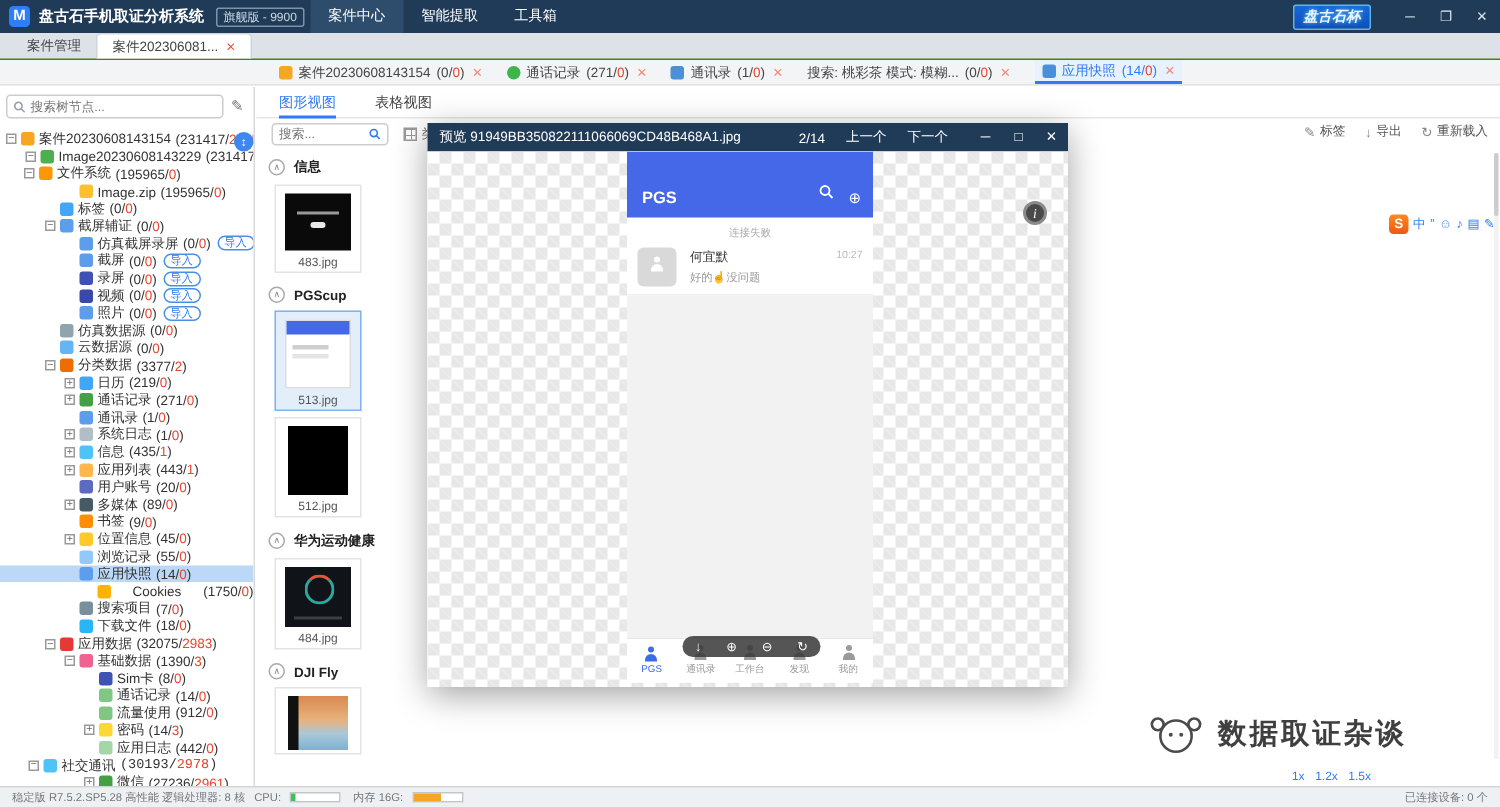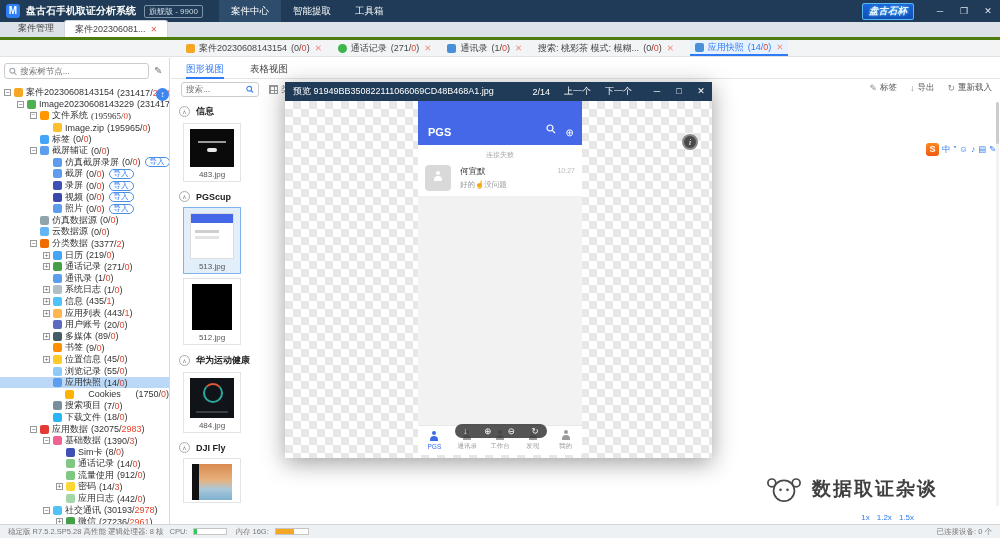--- a/index.html
+++ b/index.html
@@ -4,31 +4,31 @@
 <style>
   * { margin:0; padding:0; box-sizing:border-box; }
   body { font-family:"Liberation Sans", sans-serif; background:#fff; }
   #stage { position:relative; width:1000px; height:538px; overflow:hidden; background:#fff; font-family:"Liberation Sans", sans-serif; }
 
   
   .titlebar { position:absolute; top:0; left:0; right:0; height:22px; background:#1f3b57; display:flex; align-items:center; color:#fff; }
   .applogo { width:14px; height:14px; margin-left:6px; background:#2d7ff7; border-radius:3px; color:#fff; font-size:10px; font-weight:bold; text-align:center; line-height:14px; flex:none; }
   .apptitle { margin-left:6px; font-size:10px; font-weight:bold; white-space:nowrap; }
   .badge { margin-left:8px; font-size:8px; border:1px solid #7d93a8; border-radius:2px; padding:0 4px; line-height:11px; color:#cfdae5; white-space:nowrap; }
-  .menus { display:flex; margin-left:16px; height:22px;text-align:center; }
+  .menus { display:flex; margin-left:4px; height:22px;text-align:center; }
   .menu-item { font-size:9.5px; padding:0 12px; line-height:22px; cursor:default; white-space:nowrap; }
   .menu-item.active { background:#2e4d6d; }
   .tb-right { margin-left:auto; display:flex; align-items:center; }
   .brand { background:linear-gradient(180deg,#1a66d8,#0f4fb8); border:1px solid #58b6f5; color:#eaf6ff; font-style:italic; font-weight:bold; font-size:9.5px; padding:1px 6px; border-radius:2px; text-shadow:0 0 3px #6fd0ff; white-space:nowrap; }
   .tb-link { font-size:9px; margin-left:12px; color:#dfe7ee; display:flex; align-items:center; gap:3px; white-space:nowrap; }
   .winbtns { display:flex; margin-left:14px; }
   .winbtn { width:24px; height:22px; text-align:center; line-height:22px; font-size:9px; color:#dfe7ee; }
 
   
-  .wtabs { position:absolute; top:22px; left:0; right:0; height:18px; background:#dde2e8; display:flex; align-items:flex-end; padding-left:8px; border-bottom:3px solid #4d7c0f; }
+  .wtabs { position:absolute; top:22px; left:0; right:0; height:18px; background:#dde2e8; display:flex; align-items:flex-end; padding-left:8px; border-bottom:1px solid #4d7c0f; }
   .wtab { font-size:9px; color:#444; padding:2px 10px; line-height:13px; display:flex; align-items:center; gap:5px; }
   .wtab.active { background:#fff; border:1px solid #cfd5dc; border-bottom:none; border-radius:3px 3px 0 0; height:17px; }
   .wtab .x { color:#e25b4b; font-size:8px; }
 
   
   .ctabs { position:absolute; top:40px; left:0; right:0; height:17px; background:#f3f4f6; border-bottom:1px solid #e2e2e2; display:flex; align-items:stretch; padding-left:186px; gap:16px; }
   .ctab { display:flex; align-items:center; gap:4px; font-size:9px; color:#444; white-space:nowrap; }
   .ctab .tico { width:9px; height:9px; border-radius:2px; flex:none; }
   .ctab .cnt-b { color:#e8442e; }
   .ctab .x { color:#f08a75; font-size:8.5px; margin-left:1px; }
@@ -230,21 +230,21 @@
           <span class="nico" style="background: rgb(245, 166, 35);"></span>
           <span>案件20230608143154</span>
           <span class="tcnt">(<span class="a">231417</span>/<span class="b">2985</span>)</span>
         </div>
         <div class="trow" style="padding-left: 17px;">
           <span class="tg">−</span>
           <span class="nico" style="background: rgb(76, 175, 80);"></span>
           <span>Image20230608143229</span>
           <span class="tcnt">(<span class="a">231417</span>/)</span>
         </div>
-        <div class="trow" style="padding-left: 30px; font-family: Liberation Serif, serif;">
+        <div class="trow" style="padding-left: 16px;">
           <span class="tg">−</span>
           <span class="nico" style="background: rgb(255, 152, 0);"></span>
           <span>文件系统</span>
           <span class="tcnt">(<span class="a">195965</span>/<span class="b">0</span>)</span>
         </div>
         <div class="trow" style="padding-left: 43px;">
           <span class="tg none"></span>
           <span class="nico" style="background: rgb(251, 192, 45);"></span>
           <span>Image.zip</span>
           <span class="tcnt">(<span class="a">195965</span>/<span class="b">0</span>)</span>
@@ -439,21 +439,21 @@
           <span class="nico" style="background: rgb(253, 216, 53);"></span>
           <span>密码</span>
           <span class="tcnt">(<span class="a">14</span>/<span class="b">3</span>)</span>
         </div>
         <div class="trow" style="padding-left: 56px;">
           <span class="tg none"></span>
           <span class="nico" style="background: rgb(165, 214, 167);"></span>
           <span>应用日志</span>
           <span class="tcnt">(<span class="a">442</span>/<span class="b">0</span>)</span>
         </div>
-        <div class="trow" style="padding-left: 43px;">
+        <div class="trow" style="padding-left: 19px; font-family: Liberation Mono, monospace;">
           <span class="tg">−</span>
           <span class="nico" style="background: rgb(79, 195, 247);"></span>
           <span>社交通讯</span>
           <span class="tcnt">(<span class="a">30193</span>/<span class="b">2978</span>)</span>
         </div>
         <div class="trow" style="padding-left: 56px;">
           <span class="tg">+</span>
           <span class="nico" style="background: rgb(67, 160, 71);"></span>
           <span>微信</span>
           <span class="tcnt">(<span class="a">27236</span>/<span class="b">2961</span>)</span>

